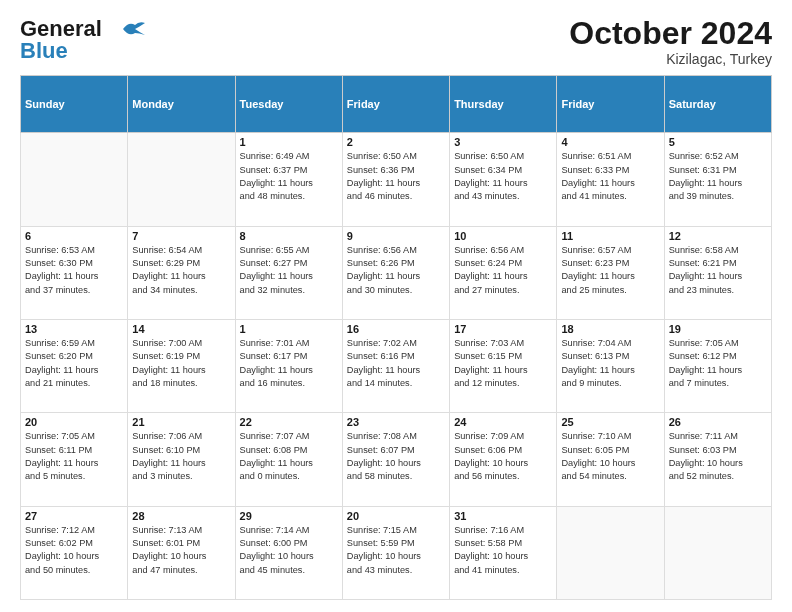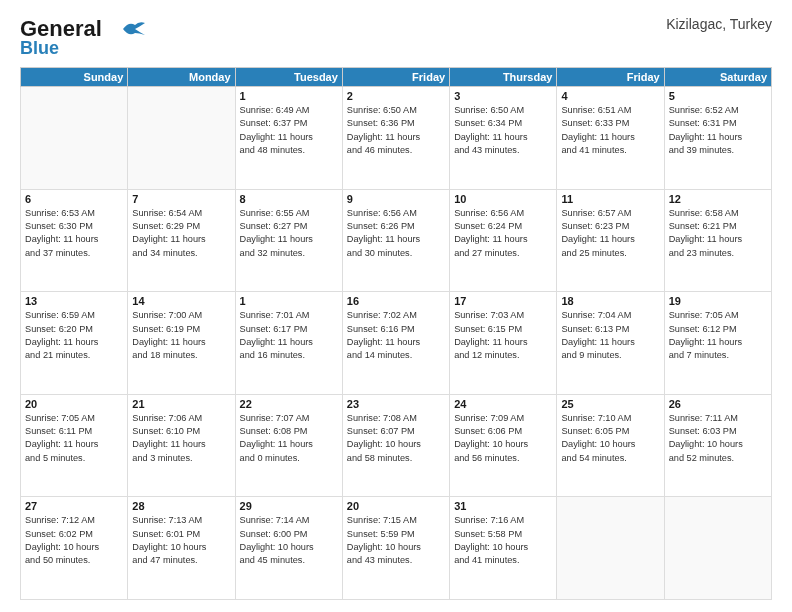--- a/index.html
+++ b/index.html
@@ -51,22 +51,22 @@
       border: 1px solid #ccc;
       border-collapse: collapse;
       width: 100%;
       table-layout: fixed;
     }
     .calendar th {
       background: #2980b9;
       color: #fff;
       font-size: 11px;
       font-weight: bold;
-      padding: 3px 4px;
-      text-align: right;
+      padding: 22px 4px;
+      text-align: left;
       border: 1px solid #ccc;
     }
     .calendar td {
       vertical-align: top;
       font-size: 9.5px;
       color: #333;
       padding: 3px 4px;
       border: 1px solid #ddd;
       height: 88px;
       width: calc(100%/7);
@@ -95,23 +95,24 @@
 
 <div class="page">
   <div class="header">
     <div class="logo">
       <div class="logo-wrapper">
         <span style="font-size:22px;font-weight:bold;color:#1a1a1a;">General</span>
         <svg width="26" height="20" viewBox="0 0 26 20">
           <path d="M2 10 Q8 2 14 6 Q18 2 24 4 Q18 8 14 10 Q20 14 24 16 Q18 14 14 14 Q8 18 2 10Z" fill="#2980b9"></path>
         </svg>
       </div>
-      <span style="font-size:18px;font-weight:bold;color:#2980b9;margin-top:-4px;">Blue</span>
+      <span style="font-size:22px;font-weight:bold;color:#2980b9;margin-top:-4px;">Blue</span>
     </div>
     <div class="title-block">
+      <div class="month-title">October 2024</div>
       <div class="subtitle">Kizilagac, Turkey</div>
     </div>
   </div>
 
   <table class="calendar">
     <thead>
       <tr>
         <th>Sunday</th>
         <th>Monday</th>
         <th>Tuesday</th>

